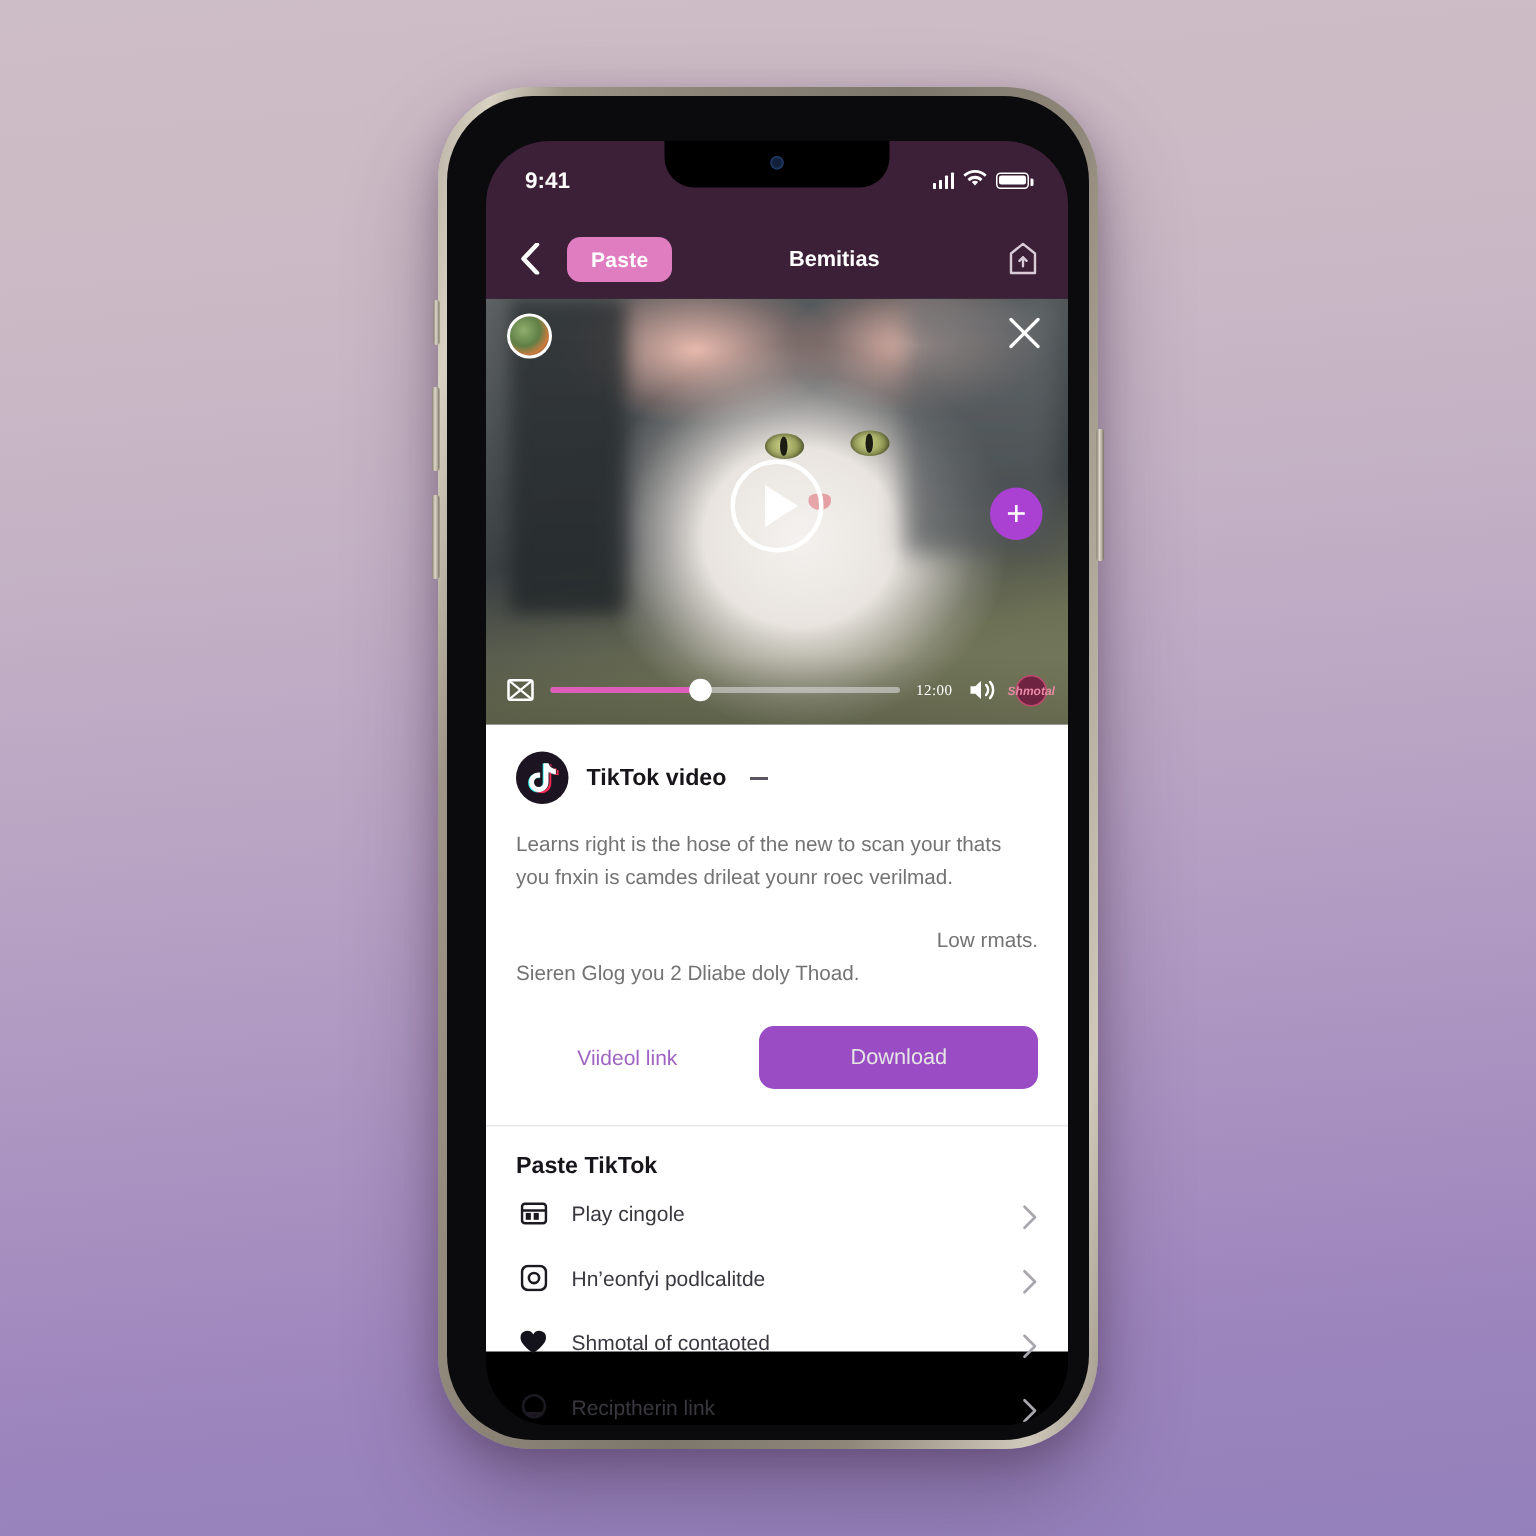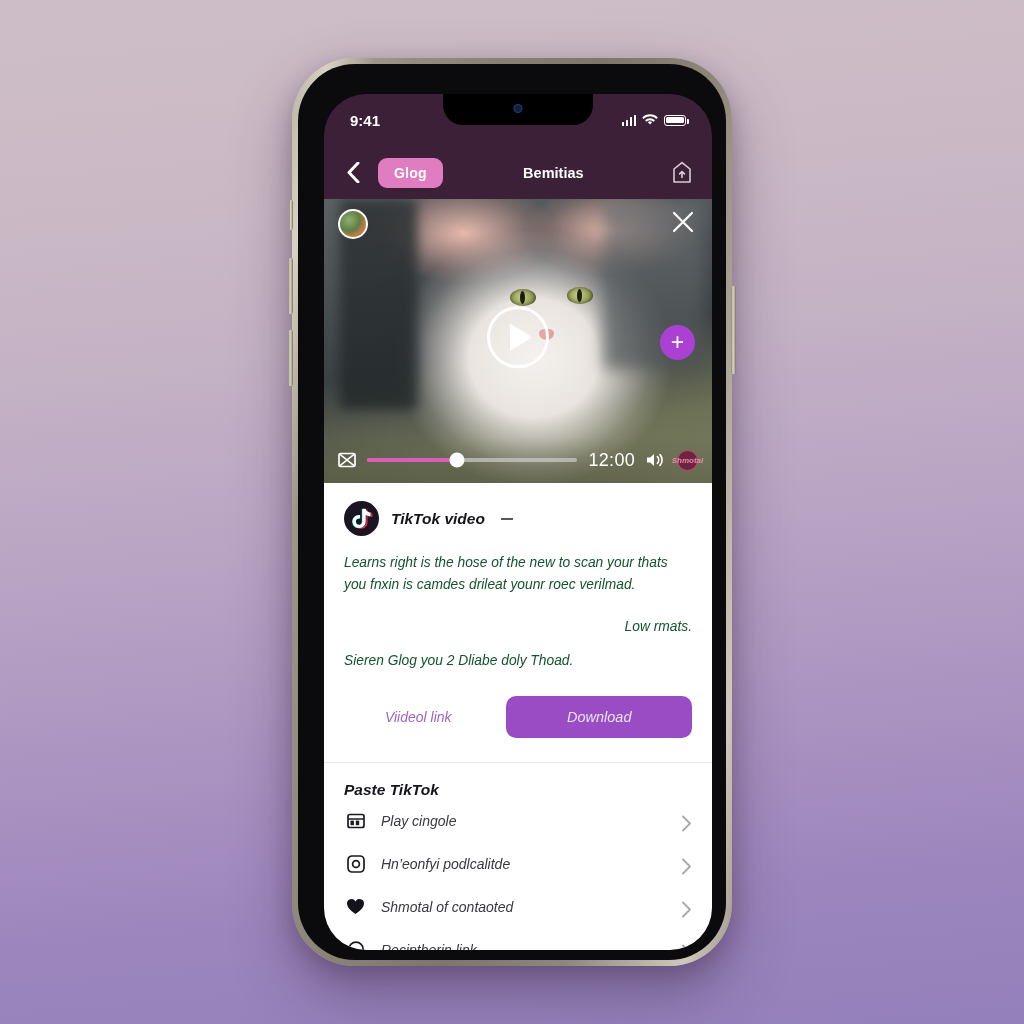--- a/index.html
+++ b/index.html
@@ -218,50 +218,49 @@
     position:absolute; left:0; top:0; bottom:0;
     width: 43%; border-radius: 3px;
     background: #dd5dbb;
   }
   #seek-knob {
     position:absolute; left: 43%; top: 50%;
     transform: translate(-50%,-50%);
     width: 15px; height: 15px; border-radius: 50%;
     background: #fff;
   }
-  #time-label { color:#fff; font-size: 18px; flex:0 0 auto; letter-spacing: .3px; }
+  #time-label { color:#fff; font-size: 10px; flex:0 0 auto; letter-spacing: .3px; font-family: Liberation Serif, serif; }
   #volume-icon { width: 20px; height: 16px; flex:0 0 auto; }
   #tiktok-badge {
     width: 21px; height: 21px; border-radius: 50%;
     background: #6e2341; border: 1.2px solid #c04a6e;
     display:flex; align-items:center; justify-content:center;
     color: #e98aa6; font-size: 10px; font-weight: bold;
     font-style: italic; flex:0 0 auto;
   }
 
   
   #content-card {
     position: absolute; left: 0; top: 389px;
-    width: 388px; height: 467px;
+    width: 388px; height: 418px;
     background: #fff;
-    font-style: italic;
   }
   #info-section { padding: 18px 20px 0 20px; }
   #tiktok-row { display:flex; align-items:center; gap: 12px; }
   #tiktok-logo {
     width: 35px; height: 35px; border-radius: 50%;
     background: #1c1421; position: relative; flex:0 0 auto;
   }
   #tiktok-title { font-size: 15.5px; font-weight: bold; color:#17141a; }
   #tiktok-minus {
     width: 12px; height: 2px; background: #5b5560; margin-left: 4px;
   }
   .body-text {
     margin-top: 16px;
-    font-size: 13.8px; line-height: 22px; color: #14532d;
+    font-size: 13.8px; line-height: 22px; color: #737373;
   }
   #body-2 { margin-top: 20px; text-align: right; }
 
   #action-row {
     display:flex; align-items:center; gap: 14px;
     padding: 24px 20px 0 20px;
   }
   #video-link-btn {
     flex: 1; text-align: center;
     color: #9f63c4; font-size: 14px;
@@ -319,21 +318,21 @@
       </div>
       <div id="notch"></div>
       <div id="front-camera"></div>
 
       <div id="app-header">
         <span id="back-btn">
           <svg width="13" height="21" viewBox="0 0 13 21">
               <path d="M11 1 2 10.5 11 20" stroke="#fff" stroke-width="3" fill="none" stroke-linecap="round" stroke-linejoin="round"></path>
             </svg>
         </span>
-        <span id="news-pill">Glog</span>
+        <span id="news-pill">Paste</span>
         <span id="header-title">Bemitias</span>
         <span id="share-btn">
           <svg width="20" height="23" viewBox="0 0 20 23">
             <path d="M10 1.6 18 8v13H2V8z" fill="none" stroke="#d9ccd8" stroke-width="1.6" stroke-linejoin="round"></path>
             <path d="M10 16.5v-6M10 10.5l-2.4 2.4M10 10.5l2.4 2.4" stroke="#d9ccd8" stroke-width="1.6" fill="none" stroke-linecap="round"></path>
           </svg>
         </span>
       </div>
 
       <div id="video-player">
@@ -389,21 +388,21 @@
                 <path d="M21.6 9.4c1 1.5 2.6 2.5 4.4 2.7v3.3c-1.8-.1-3.5-.7-4.9-1.7v7.1c0 3.6-2.9 6.5-6.5 6.5S8.1 24.4 8.1 20.8s2.9-6.5 6.5-6.5c.3 0 .6 0 .9.1v3.4a3.2 3.2 0 1 0 2.3 3V8h3.3c.1.5.2 1 .5 1.4z" fill="#25F4EE"></path>
                 <path d="M22.8 8.8c1 1.5 2.6 2.5 4.4 2.7v3.3c-1.8-.1-3.5-.7-4.9-1.7v7.1c0 3.6-2.9 6.5-6.5 6.5-1.4 0-2.6-.4-3.7-1.2a6.5 6.5 0 0 0 4.9 2.3c3.6 0 6.5-2.9 6.5-6.5v-7.1c1.4 1 3.1 1.6 4.9 1.7v-3.3c-1.8-.2-3.4-1.2-4.4-2.7-.3-.4-.4-.9-.5-1.4h-1.2c.1.5.3.9.5 1.3z" fill="#FE2C55"></path>
                 <path d="M22.2 9.1c1 1.5 2.6 2.5 4.4 2.7v3.3c-1.8-.1-3.5-.7-4.9-1.7v7.1c0 3.6-2.9 6.5-6.5 6.5a6.5 6.5 0 0 1-4.9-2.3 6.5 6.5 0 0 1-1.6-4.2c0-3.6 2.9-6.5 6.5-6.5.3 0 .6 0 .9.1v3.4a3.2 3.2 0 0 0-.9-.2 3.2 3.2 0 1 0 3.2 3.2V7.8h3.3c.1.5.3.9.5 1.3z" fill="#fff"></path>
               </svg>
             </span>
             <span id="tiktok-title">TikTok video</span>
             <span id="tiktok-minus"></span>
           </div>
           <p class="body-text" id="body-1">Learns right is the hose of the new to scan your thats you fnxin is camdes drileat younr roec verilmad.</p>
           <p class="body-text" id="body-2">Low rmats.</p>
-          <p class="body-text" style="margin-top:12px">Sieren Glog you 2 Dliabe doly Thoad.</p>
+          <p class="body-text" style="margin-top:0">Sieren Glog you 2 Dliabe doly Thoad.</p>
         </div>
 
         <div id="action-row">
           <span id="video-link-btn">Viideol link</span>
           <span id="download-btn">Download</span>
         </div>
 
         <div id="card-divider"></div>
 
         <div id="list-section">

